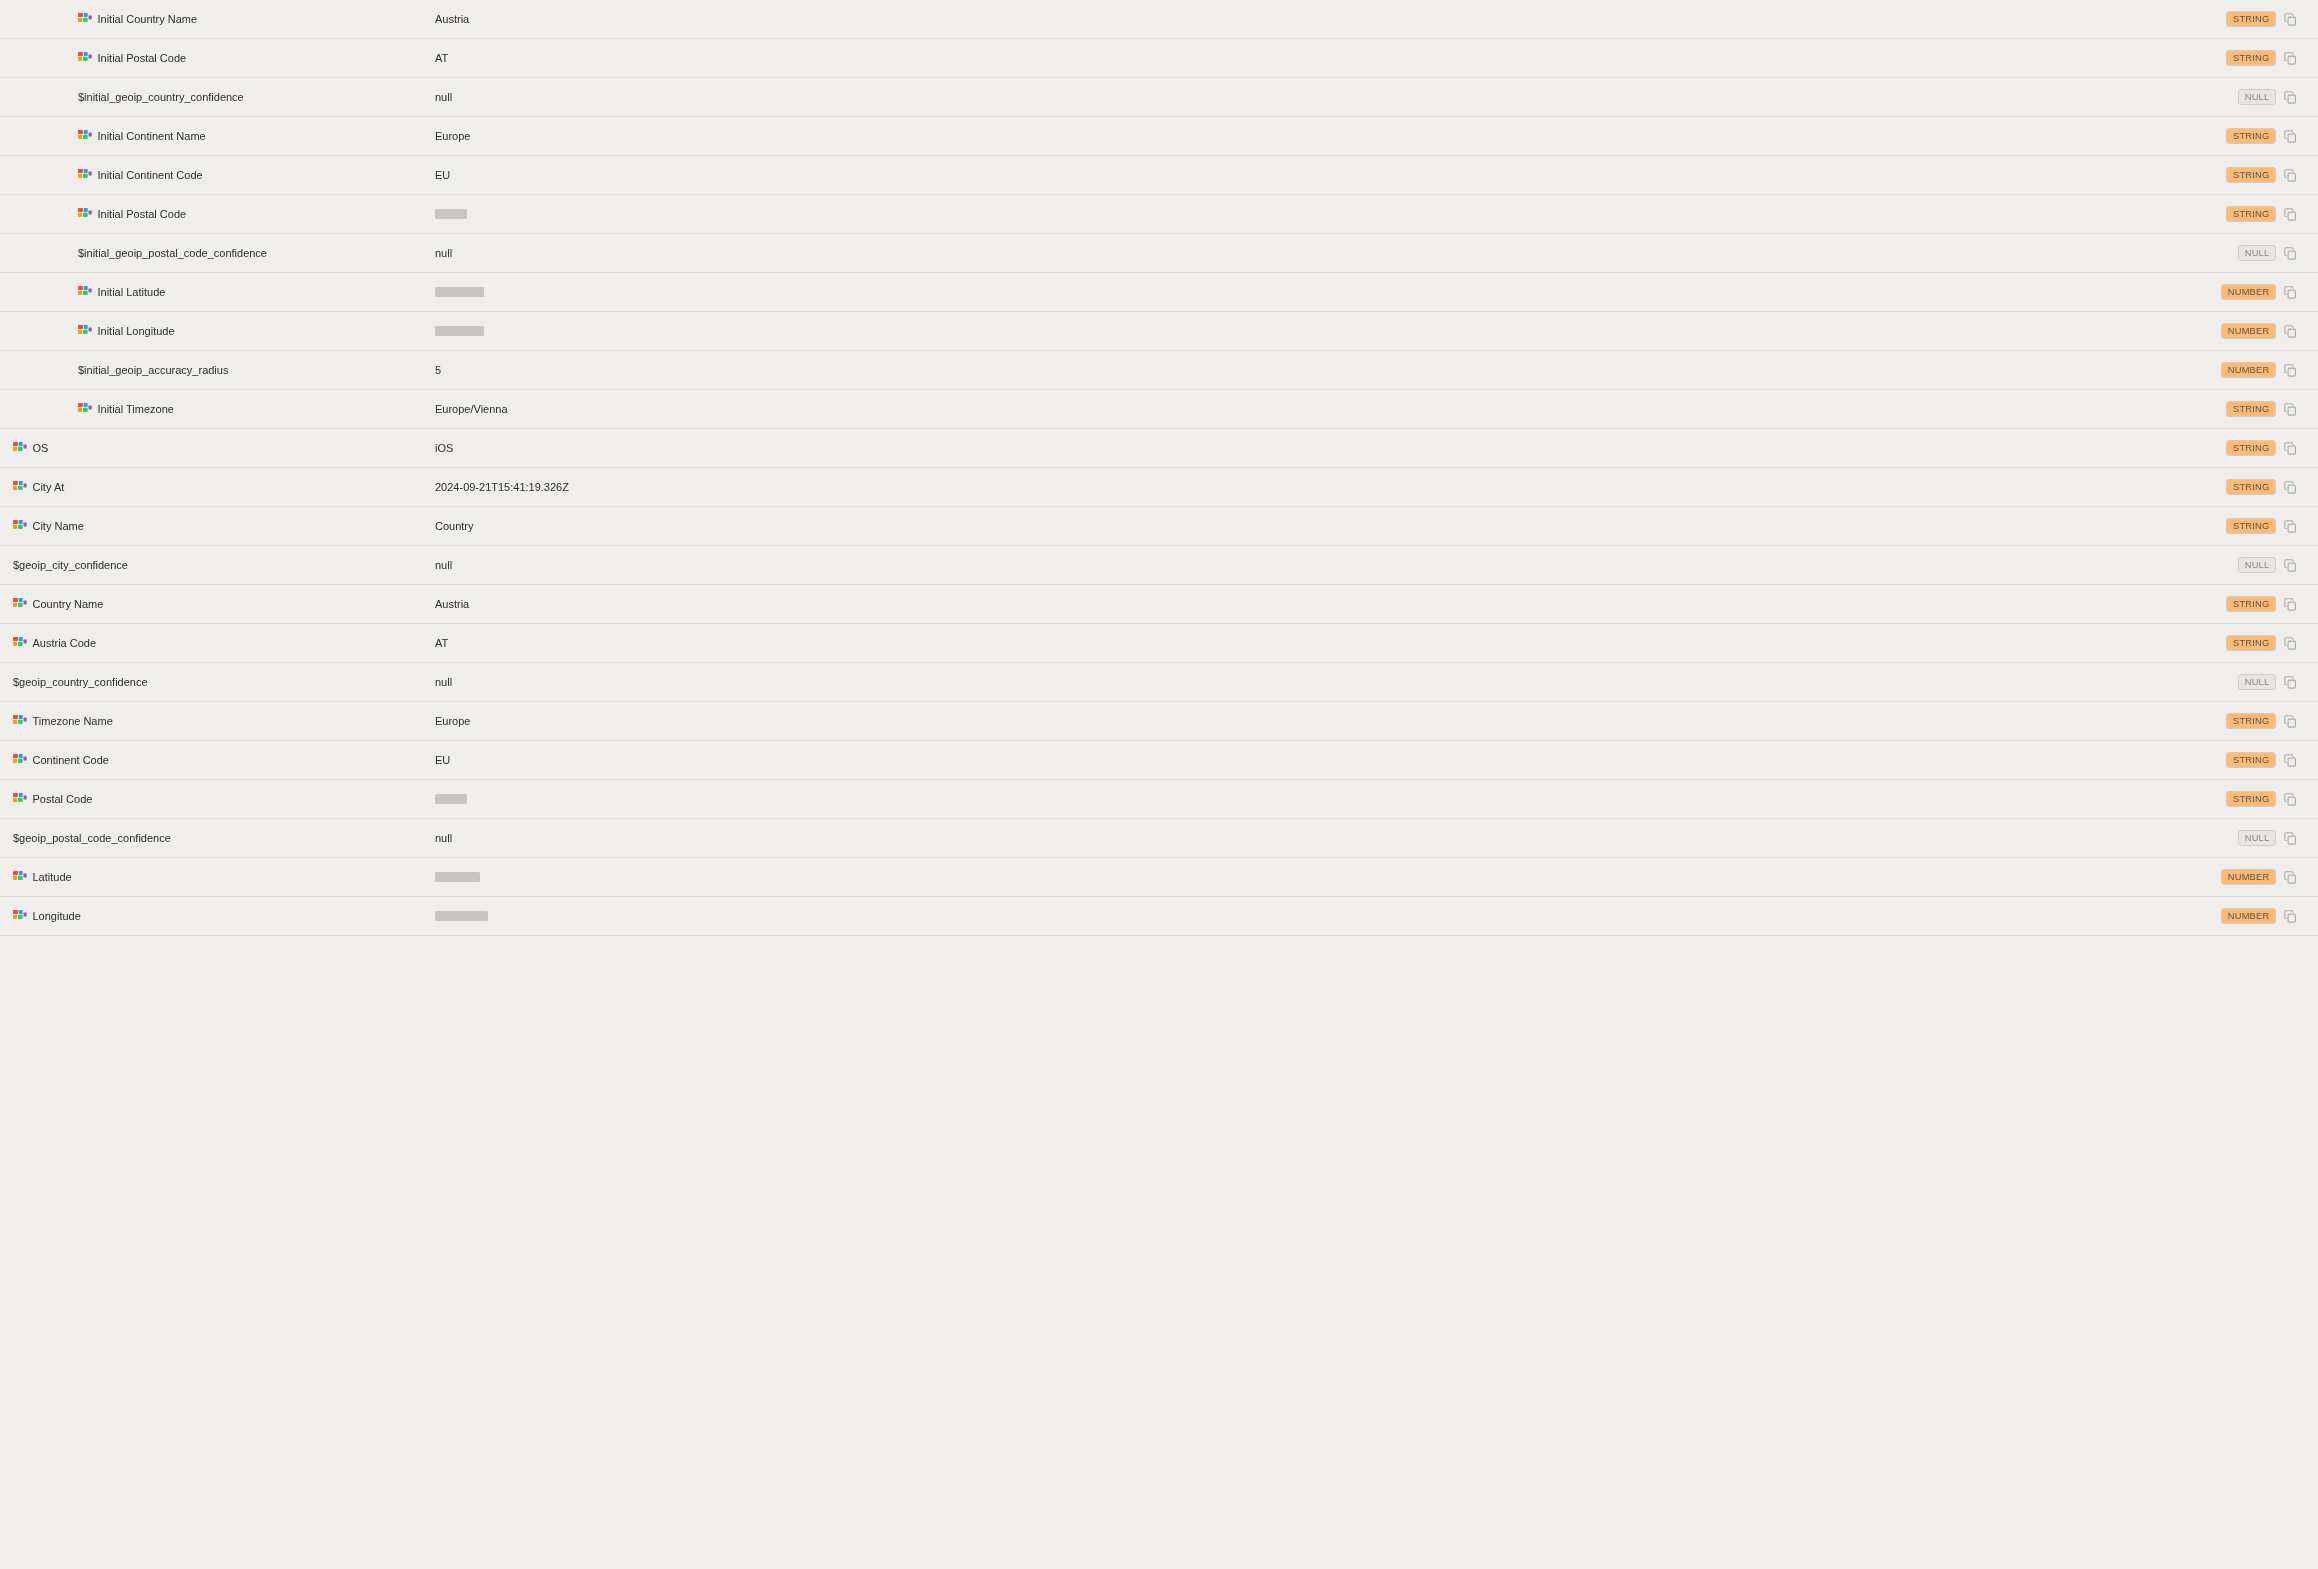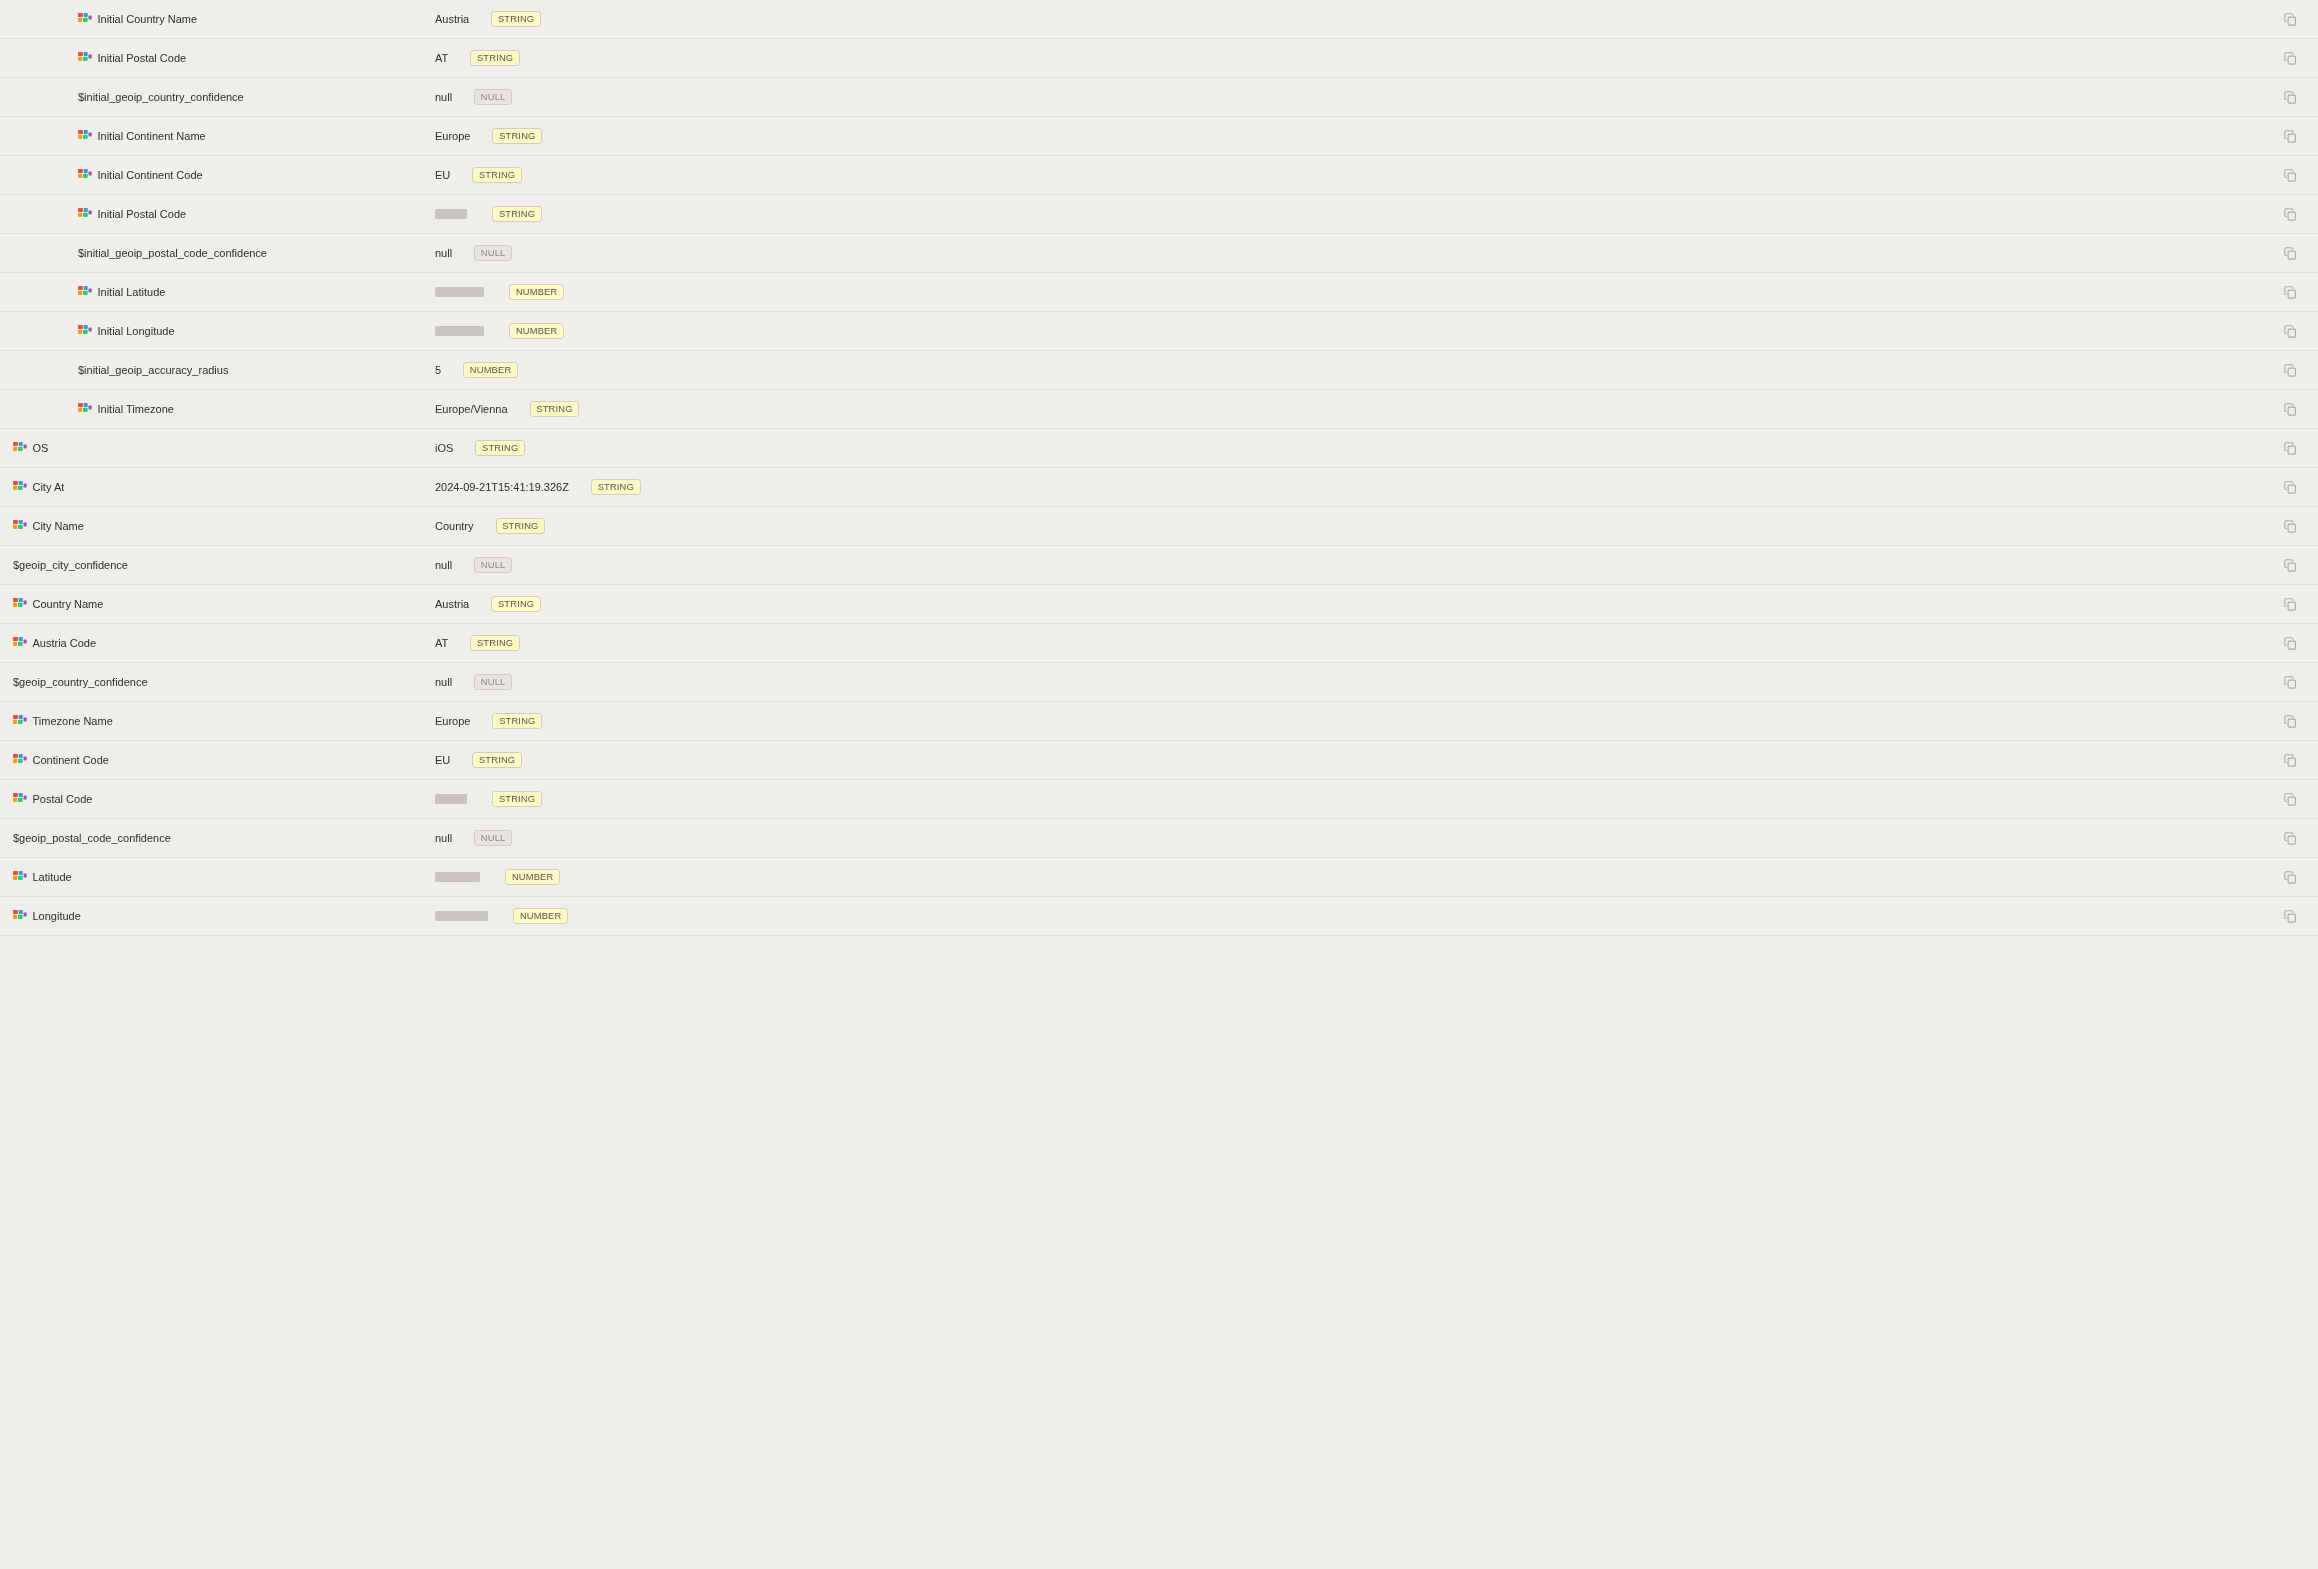--- a/index.html
+++ b/index.html
@@ -32,38 +32,39 @@
     }
     .col-name.indented {
       padding-left: 65px;
     }
     .col-value {
       flex: 1;
       display: flex;
       align-items: center;
       gap: 22px;
       padding: 8px 0;
+      justify-content: space-between;
     }
     .col-copy {
       flex: 0 0 29px;
       display: flex;
       align-items: center;
       justify-content: center;
       color: #888;
       cursor: pointer;
     }
     .badge {
       display: inline-flex;
       align-items: center;
       padding: 1.6px 5.7px;
       border-radius: 3.2px;
       font-size: 9.3px;
       font-weight: 500;
       border: 0.8px solid #d0cdc8;
-      background: #fef9c3;
+      background: #fdba74;
       color: #555;
       letter-spacing: 0.2px;
     }
     .badge.null-badge {
       background: #e8e5e0;
       color: #888;
       border-color: #d0cdc8;
     }
     .value-text {
       font-size: 11px;

